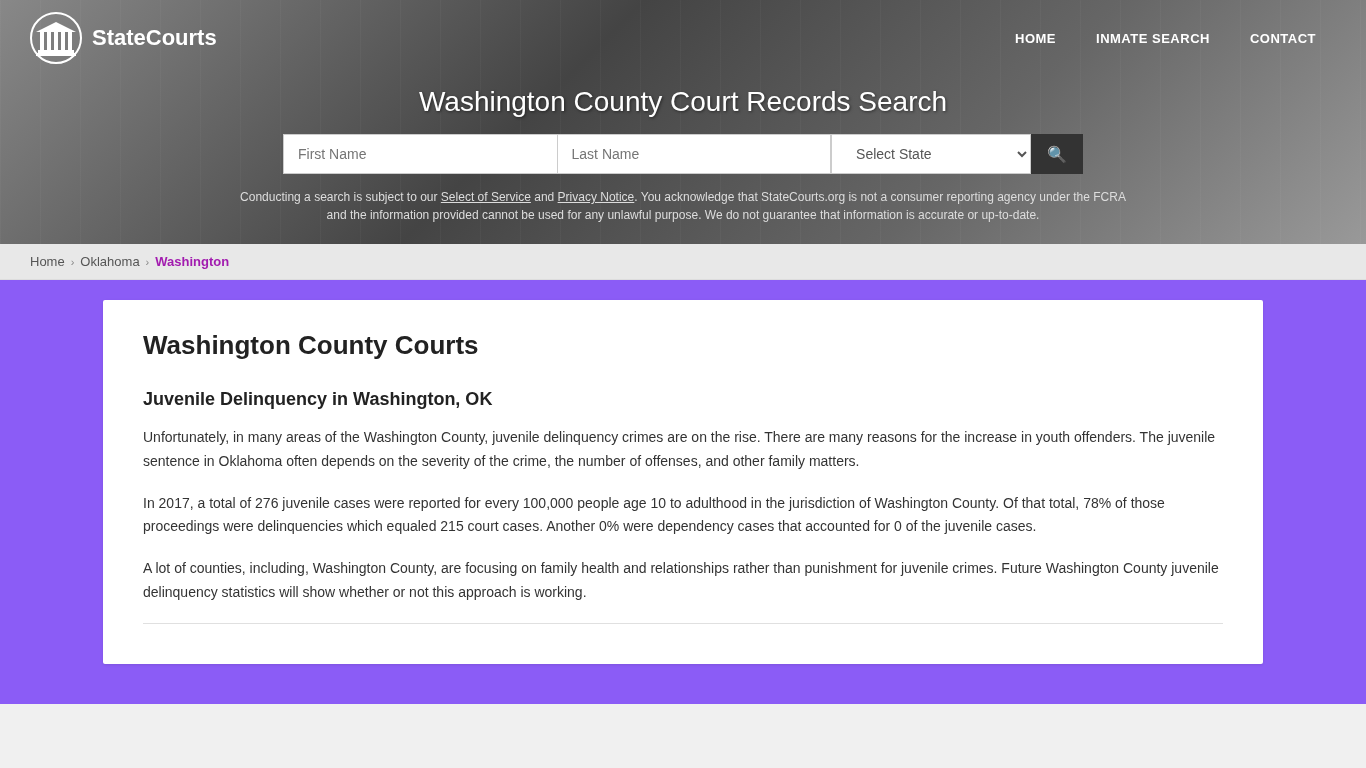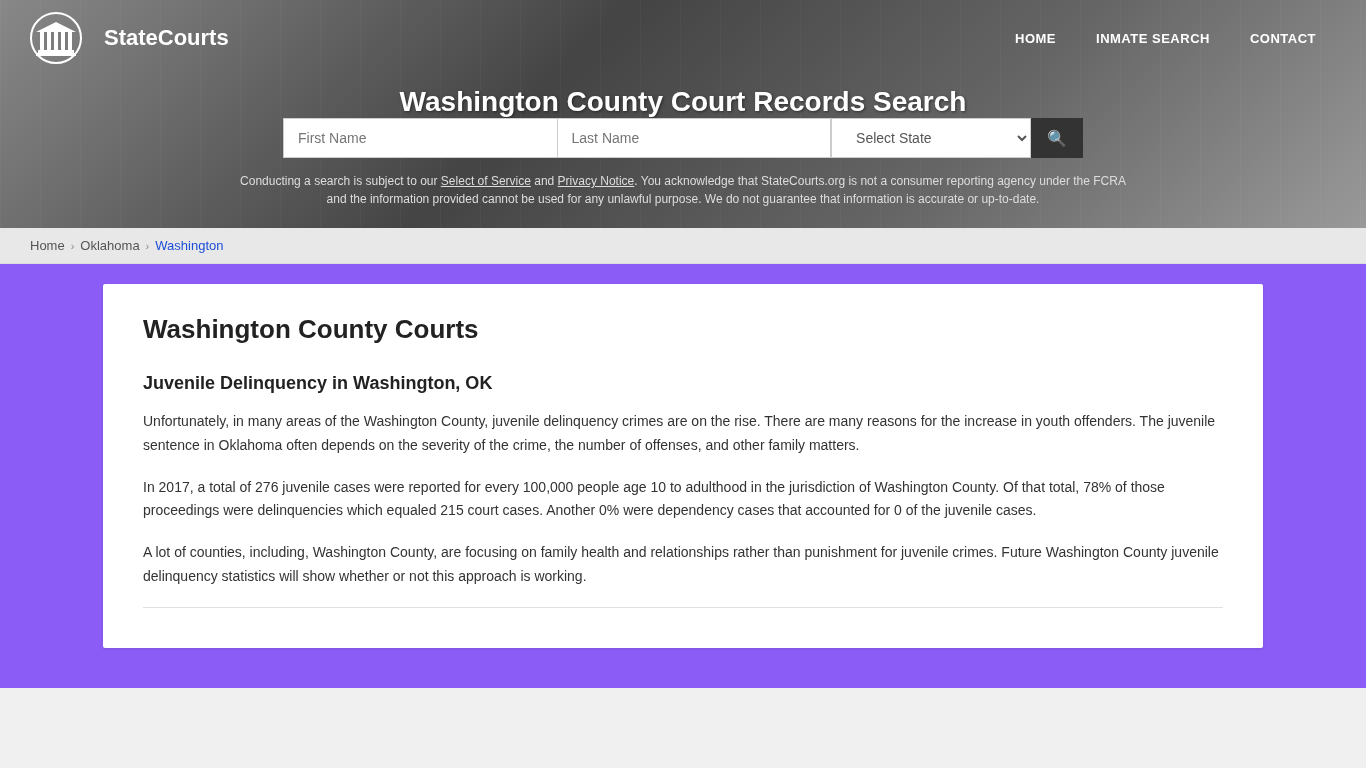--- a/index.html
+++ b/index.html
@@ -37,21 +37,21 @@
       position: relative;
       z-index: 10;
       display: flex;
       align-items: center;
       justify-content: space-between;
       padding: 12px 30px;
     }
     .logo-area {
       display: flex;
       align-items: center;
-      gap: 22px;
+      gap: 10px;
       text-decoration: none;
       color: white;
     }
     .logo-icon {
       width: 52px;
       height: 52px;
     }
     .logo-text {
       font-size: 22px;
       font-weight: bold;
@@ -73,21 +73,22 @@
 
     .hero-content {
       position: relative;
       z-index: 10;
       text-align: center;
       padding: 10px 20px 20px;
     }
     .hero-title {
       color: white;
       font-size: 28px;
-      font-weight: bold;
+      font-weight: normal;
+      margin-bottom: 16px;
       text-shadow: 1px 1px 3px rgba(0,0,0,0.5);
     }
     .search-bar {
       display: flex;
       justify-content: center;
       gap: 0;
       max-width: 800px;
       margin: 0 auto 14px;
     }
     .search-bar input[type="text"] {
@@ -142,22 +143,22 @@
     }
     .breadcrumb a {
       color: #555;
       text-decoration: none;
     }
     .breadcrumb-sep {
       color: #888;
       font-size: 11px;
     }
     .breadcrumb-current {
-      font-weight: normal;
-      color: #1d4ed8;
+      font-weight: bold;
+      color: #a21caf;
     }
 
     
     .page-wrapper {
       background: #8b5cf6;
       padding: 20px 30px 40px;
     }
     .content-card {
       background: white;
       max-width: 1160px;

